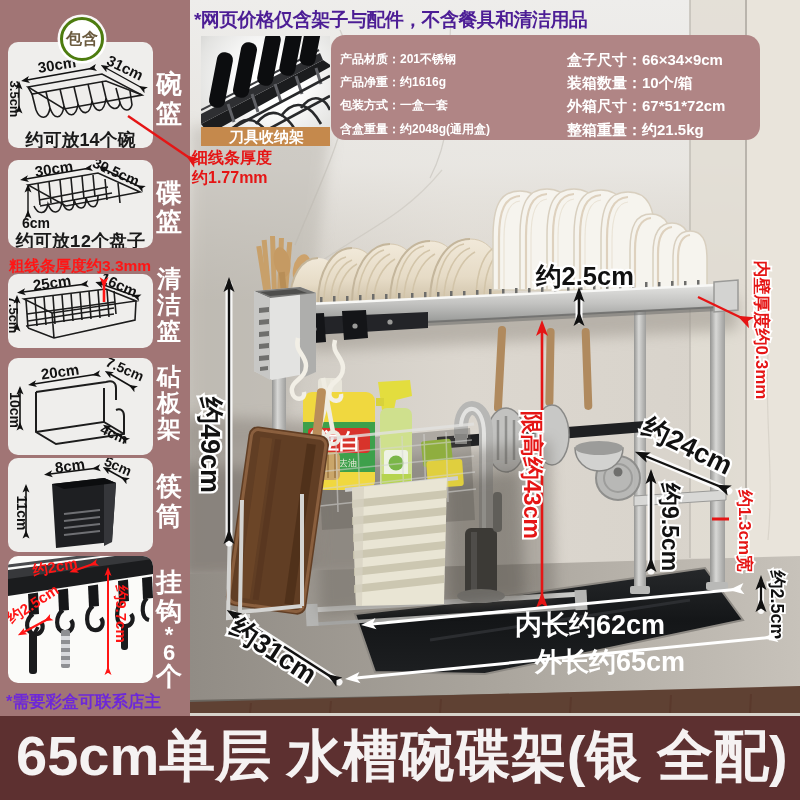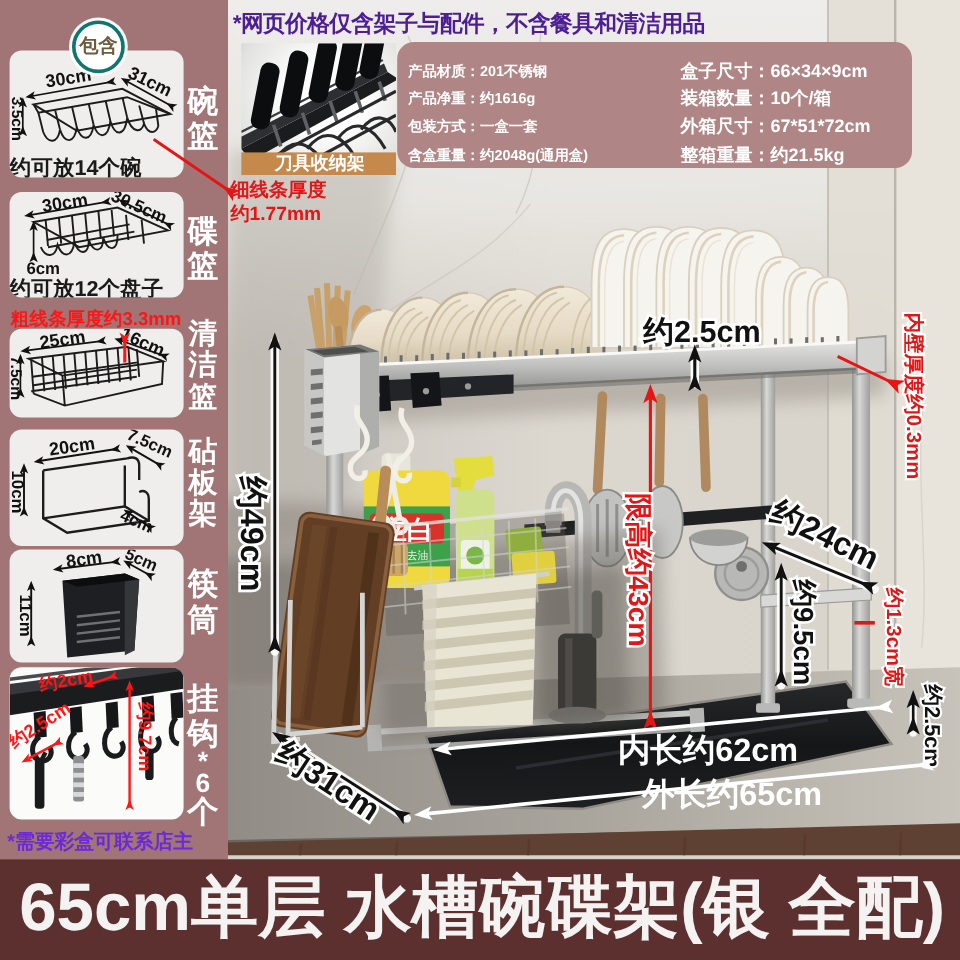--- a/index.html
+++ b/index.html
@@ -1,21 +1,21 @@
 <!DOCTYPE html>
 <html><head>
 <meta charset="utf-8">
 <style>
   * { margin:0; padding:0; box-sizing:border-box; }
   html,body { width:800px; height:800px; overflow:hidden; font-family:"Liberation Sans",sans-serif; }
   #page { position:relative; width:800px; height:800px; background:#d6d2ca; overflow:hidden; }
   .abs { position:absolute; }
   .card { position:absolute; left:8px; width:145px; background:#efeeec; border-radius:10px; overflow:hidden; }
   .vlabel { position:absolute; left:151px; width:36px; text-align:center; color:#fff; font-weight:bold; }
-  .cap { position:absolute; width:100%; text-align:left; font-weight:bold; color:#1a1a1a; }
+  .cap { position:absolute; width:100%; text-align:center; font-weight:bold; color:#1a1a1a; }
 </style>
 </head>
 <body>
 <div id="page">
 
   <svg class="abs" id="photo" style="left:190px; top:0;" width="610" height="713" viewBox="0 0 610 713">
     <defs>
       <linearGradient id="wallg" x1="0" y1="0" x2="1" y2="0">
         <stop offset="0" stop-color="#c9c5be"></stop>
           <stop offset="0.45" stop-color="#dcd7cf"></stop>
@@ -502,21 +502,21 @@
       </g>
       <g stroke="#111" stroke-width="1.4">
         <line x1="18" y1="19" x2="82" y2="8" marker-start="url(#sab)" marker-end="url(#sab)"></line>
         <line x1="96" y1="9" x2="134" y2="28" marker-start="url(#sab)" marker-end="url(#sab)"></line>
         <line x1="20" y1="30" x2="20" y2="56" marker-start="url(#sab)" marker-end="url(#sab)"></line>
       </g>
       <text x="46" y="14" font-size="15" font-weight="bold" fill="#111" text-anchor="middle" transform="rotate(-9 46 9)">30cm</text>
       <text x="108" y="17" font-size="14.5" font-weight="bold" fill="#111" text-anchor="middle" transform="rotate(24 108 12)">30.5cm</text>
       <text x="14" y="68" font-size="14" font-weight="bold" fill="#111">6cm</text>
     </svg>
-    <div class="cap" style="top:69px; font-size:18px;">约可放12个盘子</div>
+    <div class="cap" style="top:69px; font-size:18px;font-family:Liberation Mono, monospace;">约可放12个盘子</div>
   </div>
 
   <div class="vlabel" style="top:179px; font-size:26px; line-height:28px;">碟<br>篮</div>
 
   <div class="abs" style="left:9px; top:256px; font-size:15.5px; font-weight:bold; color:#ff1515; white-space:nowrap;">粗线条厚度约3.3mm</div>
 
   <div class="card" style="top:274px; height:74px;">
     <svg width="145" height="74" viewBox="0 0 145 74">
       <g stroke="#1c1c1c" stroke-width="1.6" fill="none">
         <path d="M16,25 L98,15 L128,27 L44,39 Z"></path>
@@ -632,21 +632,21 @@
   <div class="vlabel" style="top:568px; font-size:26px; line-height:29px;">
       <div style="height:29px;">挂</div>
       <div style="height:29px;">钩</div>
       <div style="font-size:22px; height:17px; line-height:17px;">*</div>
       <div style="font-size:22px; height:19px; line-height:19px;">6</div>
       <div>个</div>
     </div>
 
   <div class="abs" style="left:6px; top:691px; font-size:16.5px; font-weight:bold; color:#6d28d9; white-space:nowrap;">*需要彩盒可联系店主</div>
 
-  <div class="abs" style="left:60px; top:17px; width:44px; height:44px; border-radius:50%; background:#fff; border:3px solid #0f766e; box-shadow:0 0 0 2.5px rgba(255,255,255,0.95); color:#6b5b3f; font-size:16px; font-weight:bold; text-align:center; line-height:38px;">包含</div>
+  <div class="abs" style="left:60px; top:17px; width:44px; height:44px; border-radius:50%; background:#fff; border:3px solid #4d7c0f; box-shadow:0 0 0 2.5px rgba(255,255,255,0.95); color:#6b5b3f; font-size:16px; font-weight:bold; text-align:center; line-height:38px;">包含</div>
 
   <svg class="abs" style="left:0; top:0; pointer-events:none;" width="280" height="200" viewBox="0 0 280 200">
     <defs>
         <marker id="car" markerUnits="userSpaceOnUse" markerWidth="15" markerHeight="12" refX="10" refY="6" orient="auto">
           <path d="M0,6 L14,0.5 L10.5,6 L14,11.5 Z" fill="#e51515"></path>
         </marker>
       </defs>
     <line x1="128" y1="116" x2="194" y2="161" stroke="#e51515" stroke-width="2.4" marker-end="url(#car)"></line>
   </svg>
 

